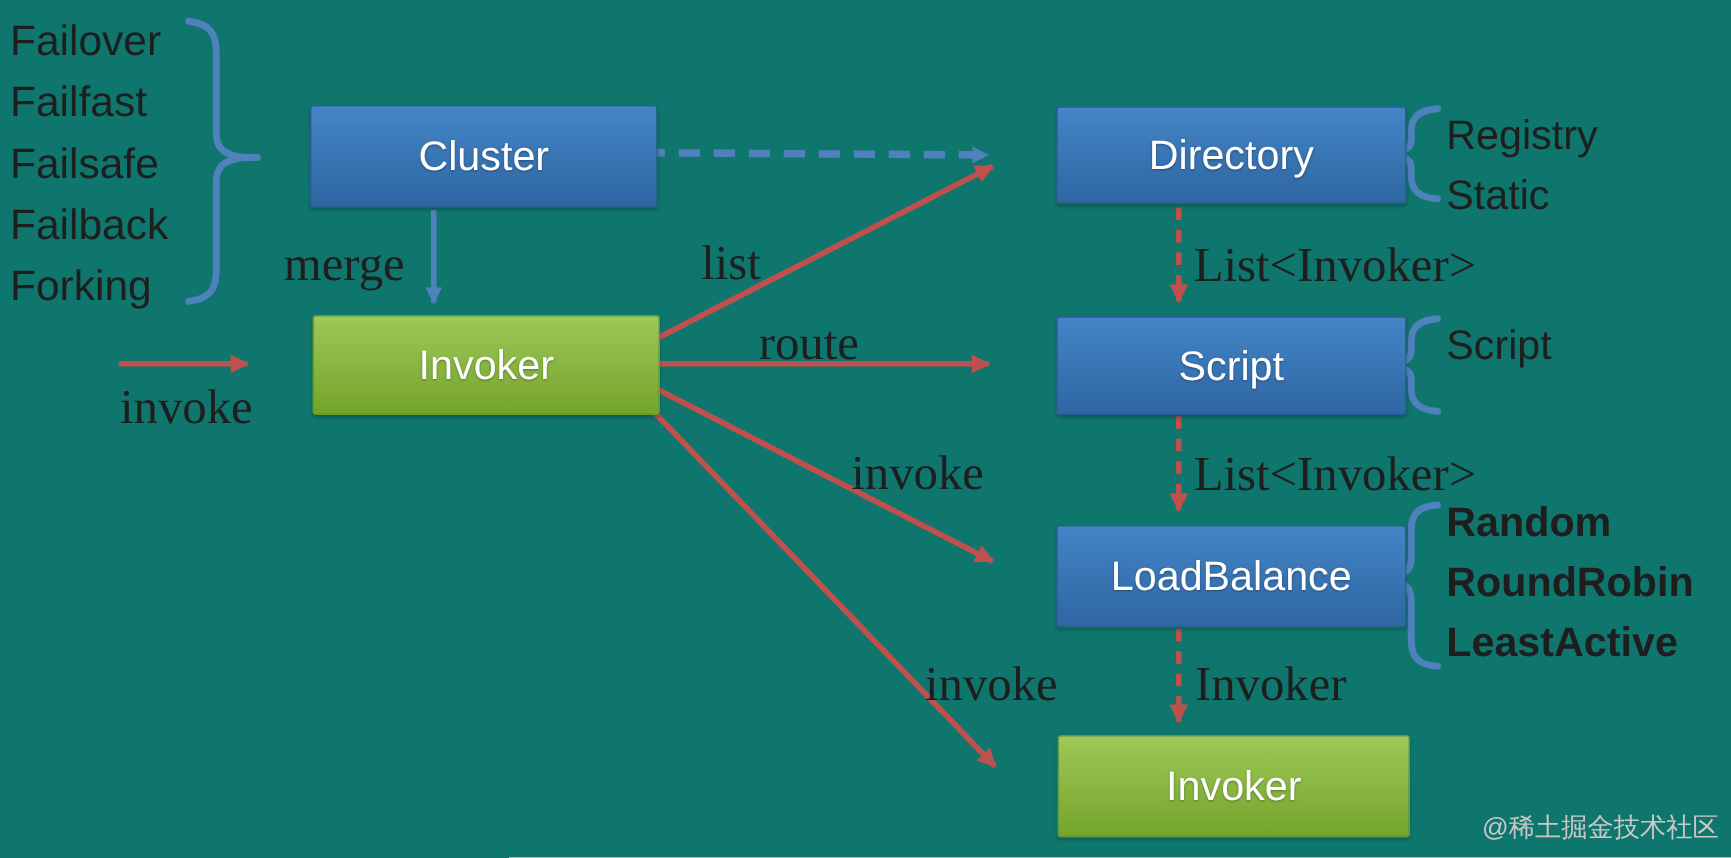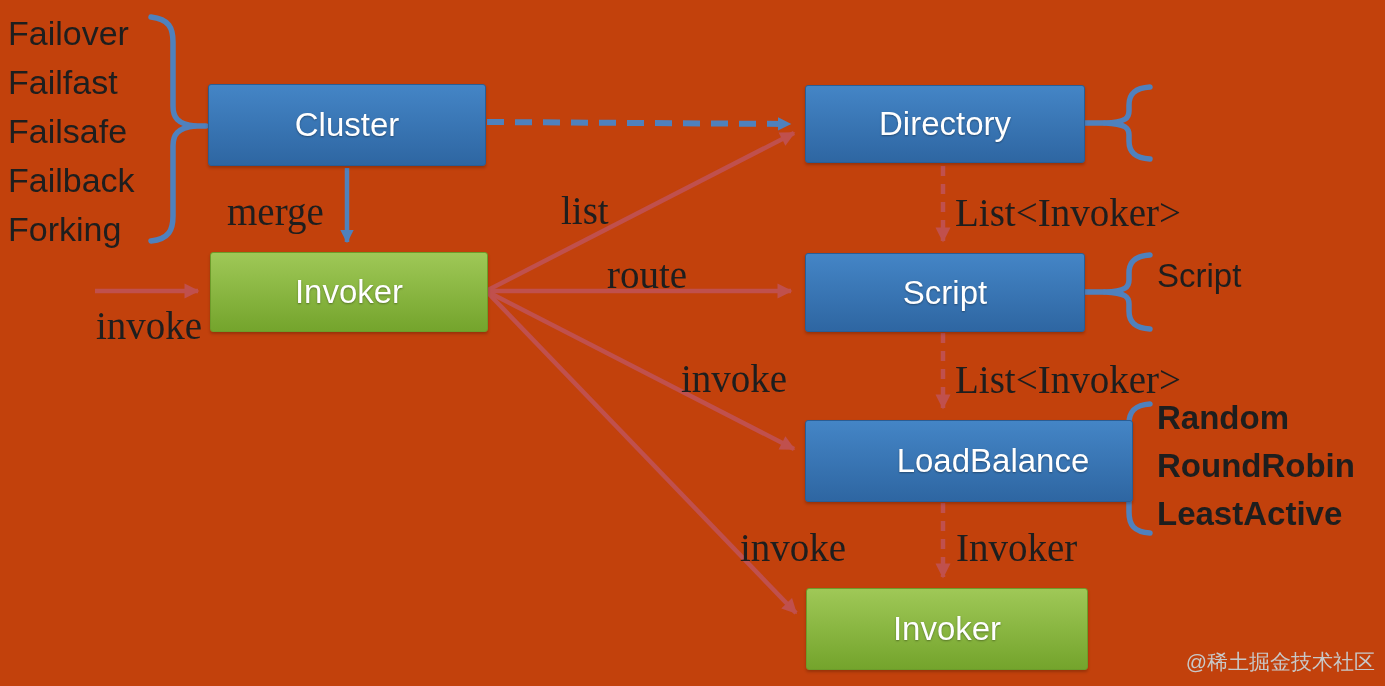--- a/index.html
+++ b/index.html
@@ -3,51 +3,52 @@
 <meta charset="utf-8">
 <style>
   :root{
     --box-blue-top:#4485c6; --box-blue-bot:#2e66a2; --box-blue-border:#2a5d94;
     --box-green-top:#9fc857; --box-green-bot:#74a42c; --box-green-border:#6d9c2a;
     --arrow-red:#c0504d; --arrow-blue:#4f81bd;
     --text-dark:#1e1e1e; --watermark-gray:#c8c8c8;
   }
   html,body{margin:0;padding:0;background:#ffffff;}
   .canvas{
-    position:relative; width:1385px; height:686px; background:#c2410c;
+    position:relative; width:1385px; height:686px; background:#0f766e;
     overflow:hidden; font-family:"Liberation Sans","DejaVu Sans",sans-serif;
   }
   svg.wires{position:absolute;left:0;top:0;width:1385px;height:686px;}
   .red-line{stroke:var(--arrow-red,#c0504d);stroke-width:4.5;fill:none;}
   .red-dash{stroke:var(--arrow-red,#c0504d);stroke-width:4.5;fill:none;stroke-dasharray:10 8;}
   .blue-line{stroke:var(--arrow-blue,#4f81bd);stroke-width:4.5;fill:none;}
   .blue-dash{stroke:var(--arrow-blue,#4f81bd);stroke-width:6;fill:none;stroke-dasharray:17 11;}
   .brace{stroke:var(--arrow-blue,#4f81bd);stroke-width:5.5;fill:none;stroke-linecap:round;stroke-linejoin:round;}
   .mk-red{fill:var(--arrow-red,#c0504d);}
   .mk-blue{fill:var(--arrow-blue,#4f81bd);}
 
   .box{
     position:absolute; display:flex; align-items:center; justify-content:center;
     color:#ffffff; font-size:33px; border-radius:3px;
     text-shadow:0 1px 2px rgba(0,0,0,.35);
     box-shadow:0 2px 3px rgba(0,0,0,.22);
+    margin-left:40px;
   }
   .box.blue{
     background:linear-gradient(180deg,var(--box-blue-top,#4485c6) 0%,var(--box-blue-bot,#2e66a2) 100%);
     border:1px solid var(--box-blue-border,#2a5d94);
   }
   .box.green{
     background:linear-gradient(180deg,var(--box-green-top,#9fc857) 0%,var(--box-green-bot,#74a42c) 100%);
     border:1px solid var(--box-green-border,#6d9c2a);
   }
   .b-cluster{left:208px;top:84px;width:276px;height:80px;}
   .b-invoker-main{left:210px;top:252px;width:276px;height:78px;}
   .b-directory{left:805px;top:85px;width:278px;height:76px;}
   .b-router{left:805px;top:253px;width:278px;height:77px;}
-  .b-loadbalance{left:805px;top:420px;width:278px;height:80px;padding-left:48px;}
+  .b-loadbalance{left:805px;top:420px;width:278px;height:80px;}
   .b-invoker-result{left:806px;top:588px;width:280px;height:80px;}
 
   .lbl{
     position:absolute; font-size:39px; line-height:1; color:var(--text-dark,#1e1e1e);
     white-space:nowrap;
     font-family:Liberation Serif, serif;
   }
   .l-invoke-in{left:96px;top:306px;}
   .l-merge{left:227px;top:192px;}
   .l-list{left:561px;top:191px;}
@@ -134,20 +135,24 @@
   <div class="lbl l-invoke-in">invoke</div>
   <div class="lbl l-merge">merge</div>
   <div class="lbl l-list">list</div>
   <div class="lbl l-route">route</div>
   <div class="lbl l-select">invoke</div>
   <div class="lbl l-invoke-out">invoke</div>
   <div class="lbl l-dir-result">List&lt;Invoker&gt;</div>
   <div class="lbl l-router-result">List&lt;Invoker&gt;</div>
   <div class="lbl l-lb-result">Invoker</div>
 
+  <div class="impl-list impl-directory">
+    <div>Registry</div>
+    <div>Static</div>
+  </div>
   <div class="impl-list impl-router">
     <div>Script</div>
   </div>
   <div class="impl-list impl-loadbalance">
     <div>Random</div>
     <div>RoundRobin</div>
     <div>LeastActive</div>
   </div>
 
   <div class="watermark">@稀土掘金技术社区</div>

